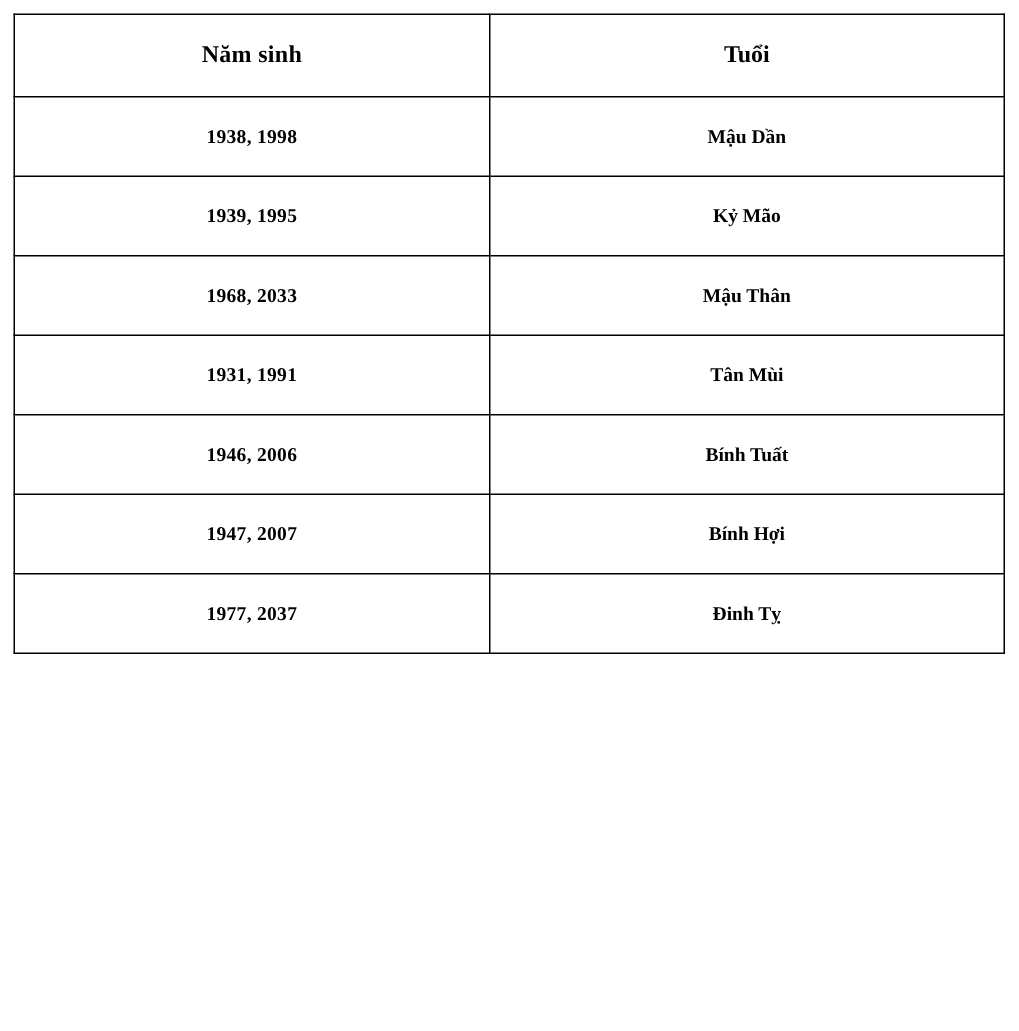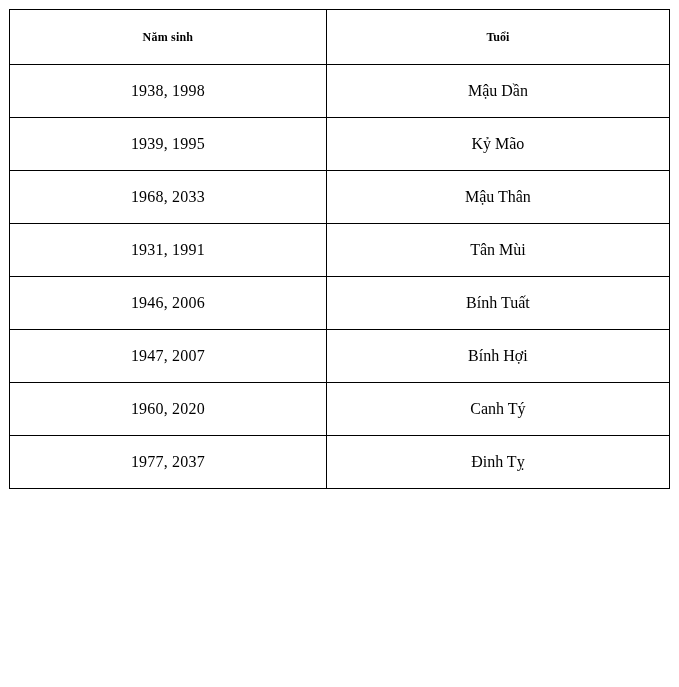--- a/index.html
+++ b/index.html
@@ -26,28 +26,29 @@
     border-collapse: collapse;
     width: 661px;
     margin-top: 9px;
     table-layout: fixed;
   }
   table.data-table th,
   table.data-table td {
     border: 1px solid #000000;
     text-align: center;
     vertical-align: middle;
-    font-size: 16px;
+    font-size: 13px;
     line-height: 1.2;
     padding: 0;
     height: 52px;
+    font-weight: bold;
   }
   table.data-table th {
     font-weight: bold;
-    font-size: 12px;
+    font-size: 16px;
     height: 54px;
   }
   table.data-table col.col-year { width: 48%; }
   table.data-table col.col-age  { width: 52%; }
   table.data-table td.cell-year,
   table.data-table th.head-year {
     letter-spacing: 0.2px;
   }
 </style>
 </head>
@@ -84,22 +85,18 @@
       </tr>
       <tr>
         <td class="cell-year">1946, 2006</td>
         <td class="cell-age">Bính Tuất</td>
       </tr>
       <tr>
         <td class="cell-year">1947, 2007</td>
         <td class="cell-age">Bính Hợi</td>
       </tr>
       <tr>
-        <td class="cell-year">1960, 2020</td>
-        <td class="cell-age">Canh Tý</td>
-      </tr>
-      <tr>
         <td class="cell-year">1977, 2037</td>
         <td class="cell-age">Đinh Tỵ</td>
       </tr>
     </tbody>
   </table>
 </div>
 
 </body></html>

